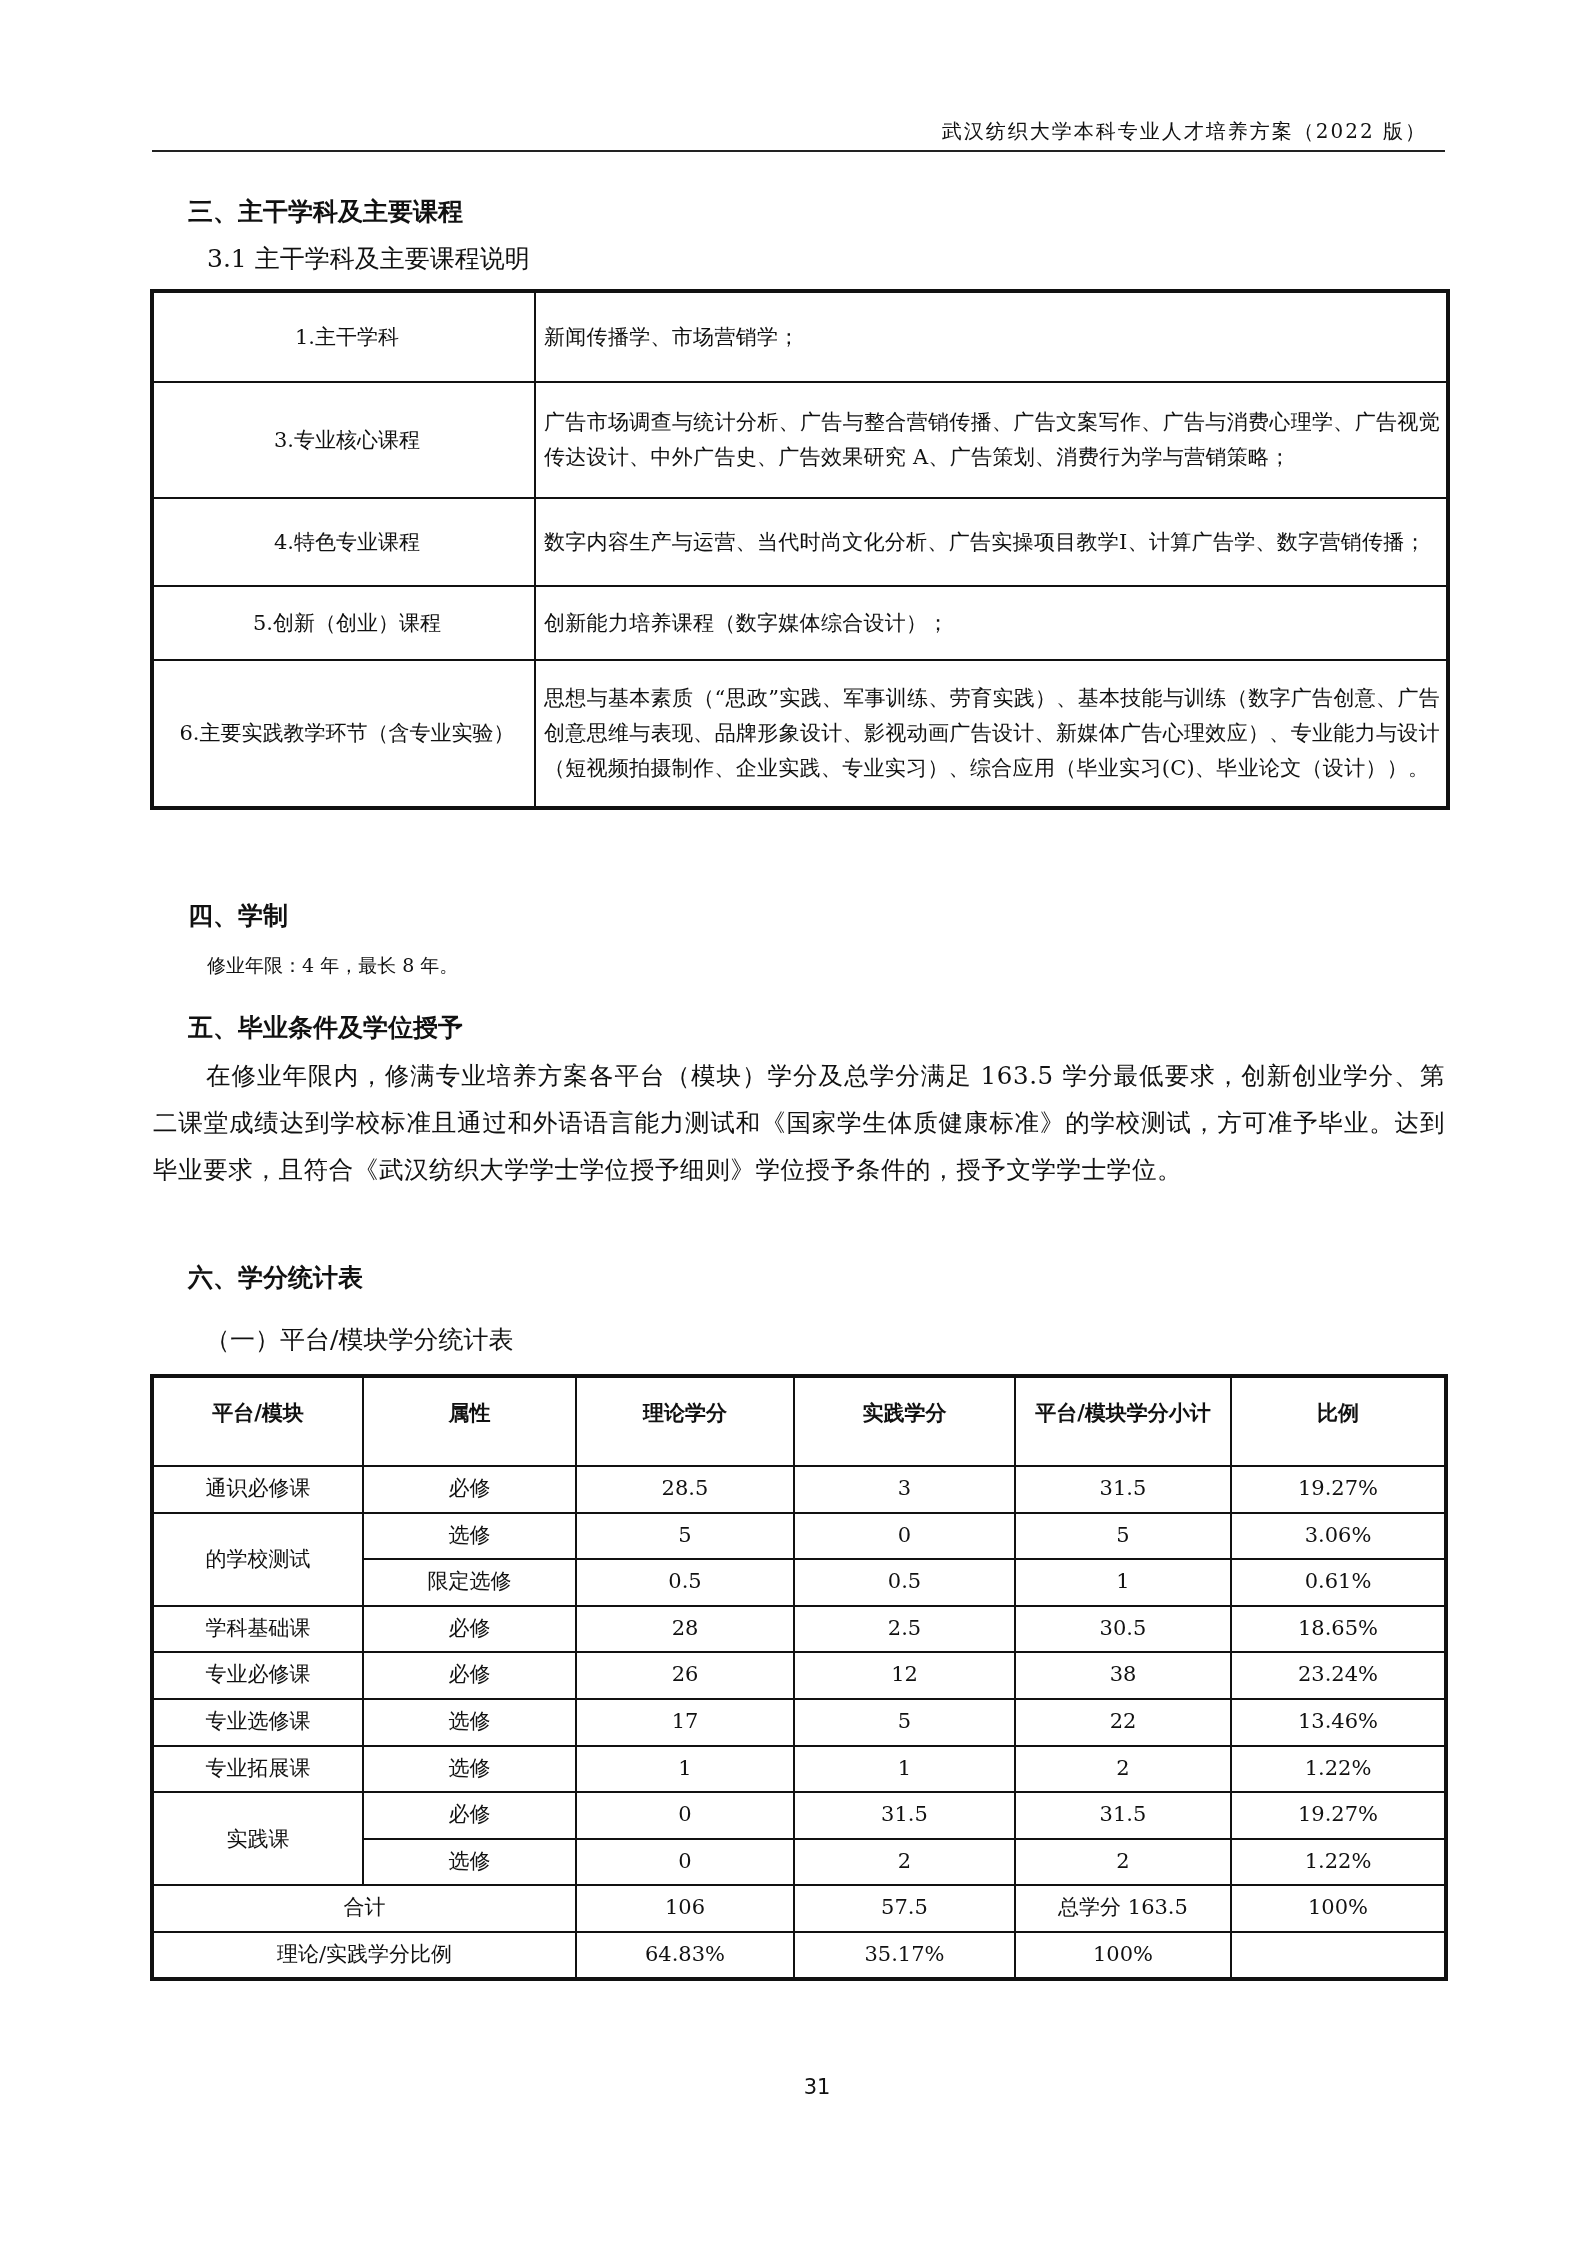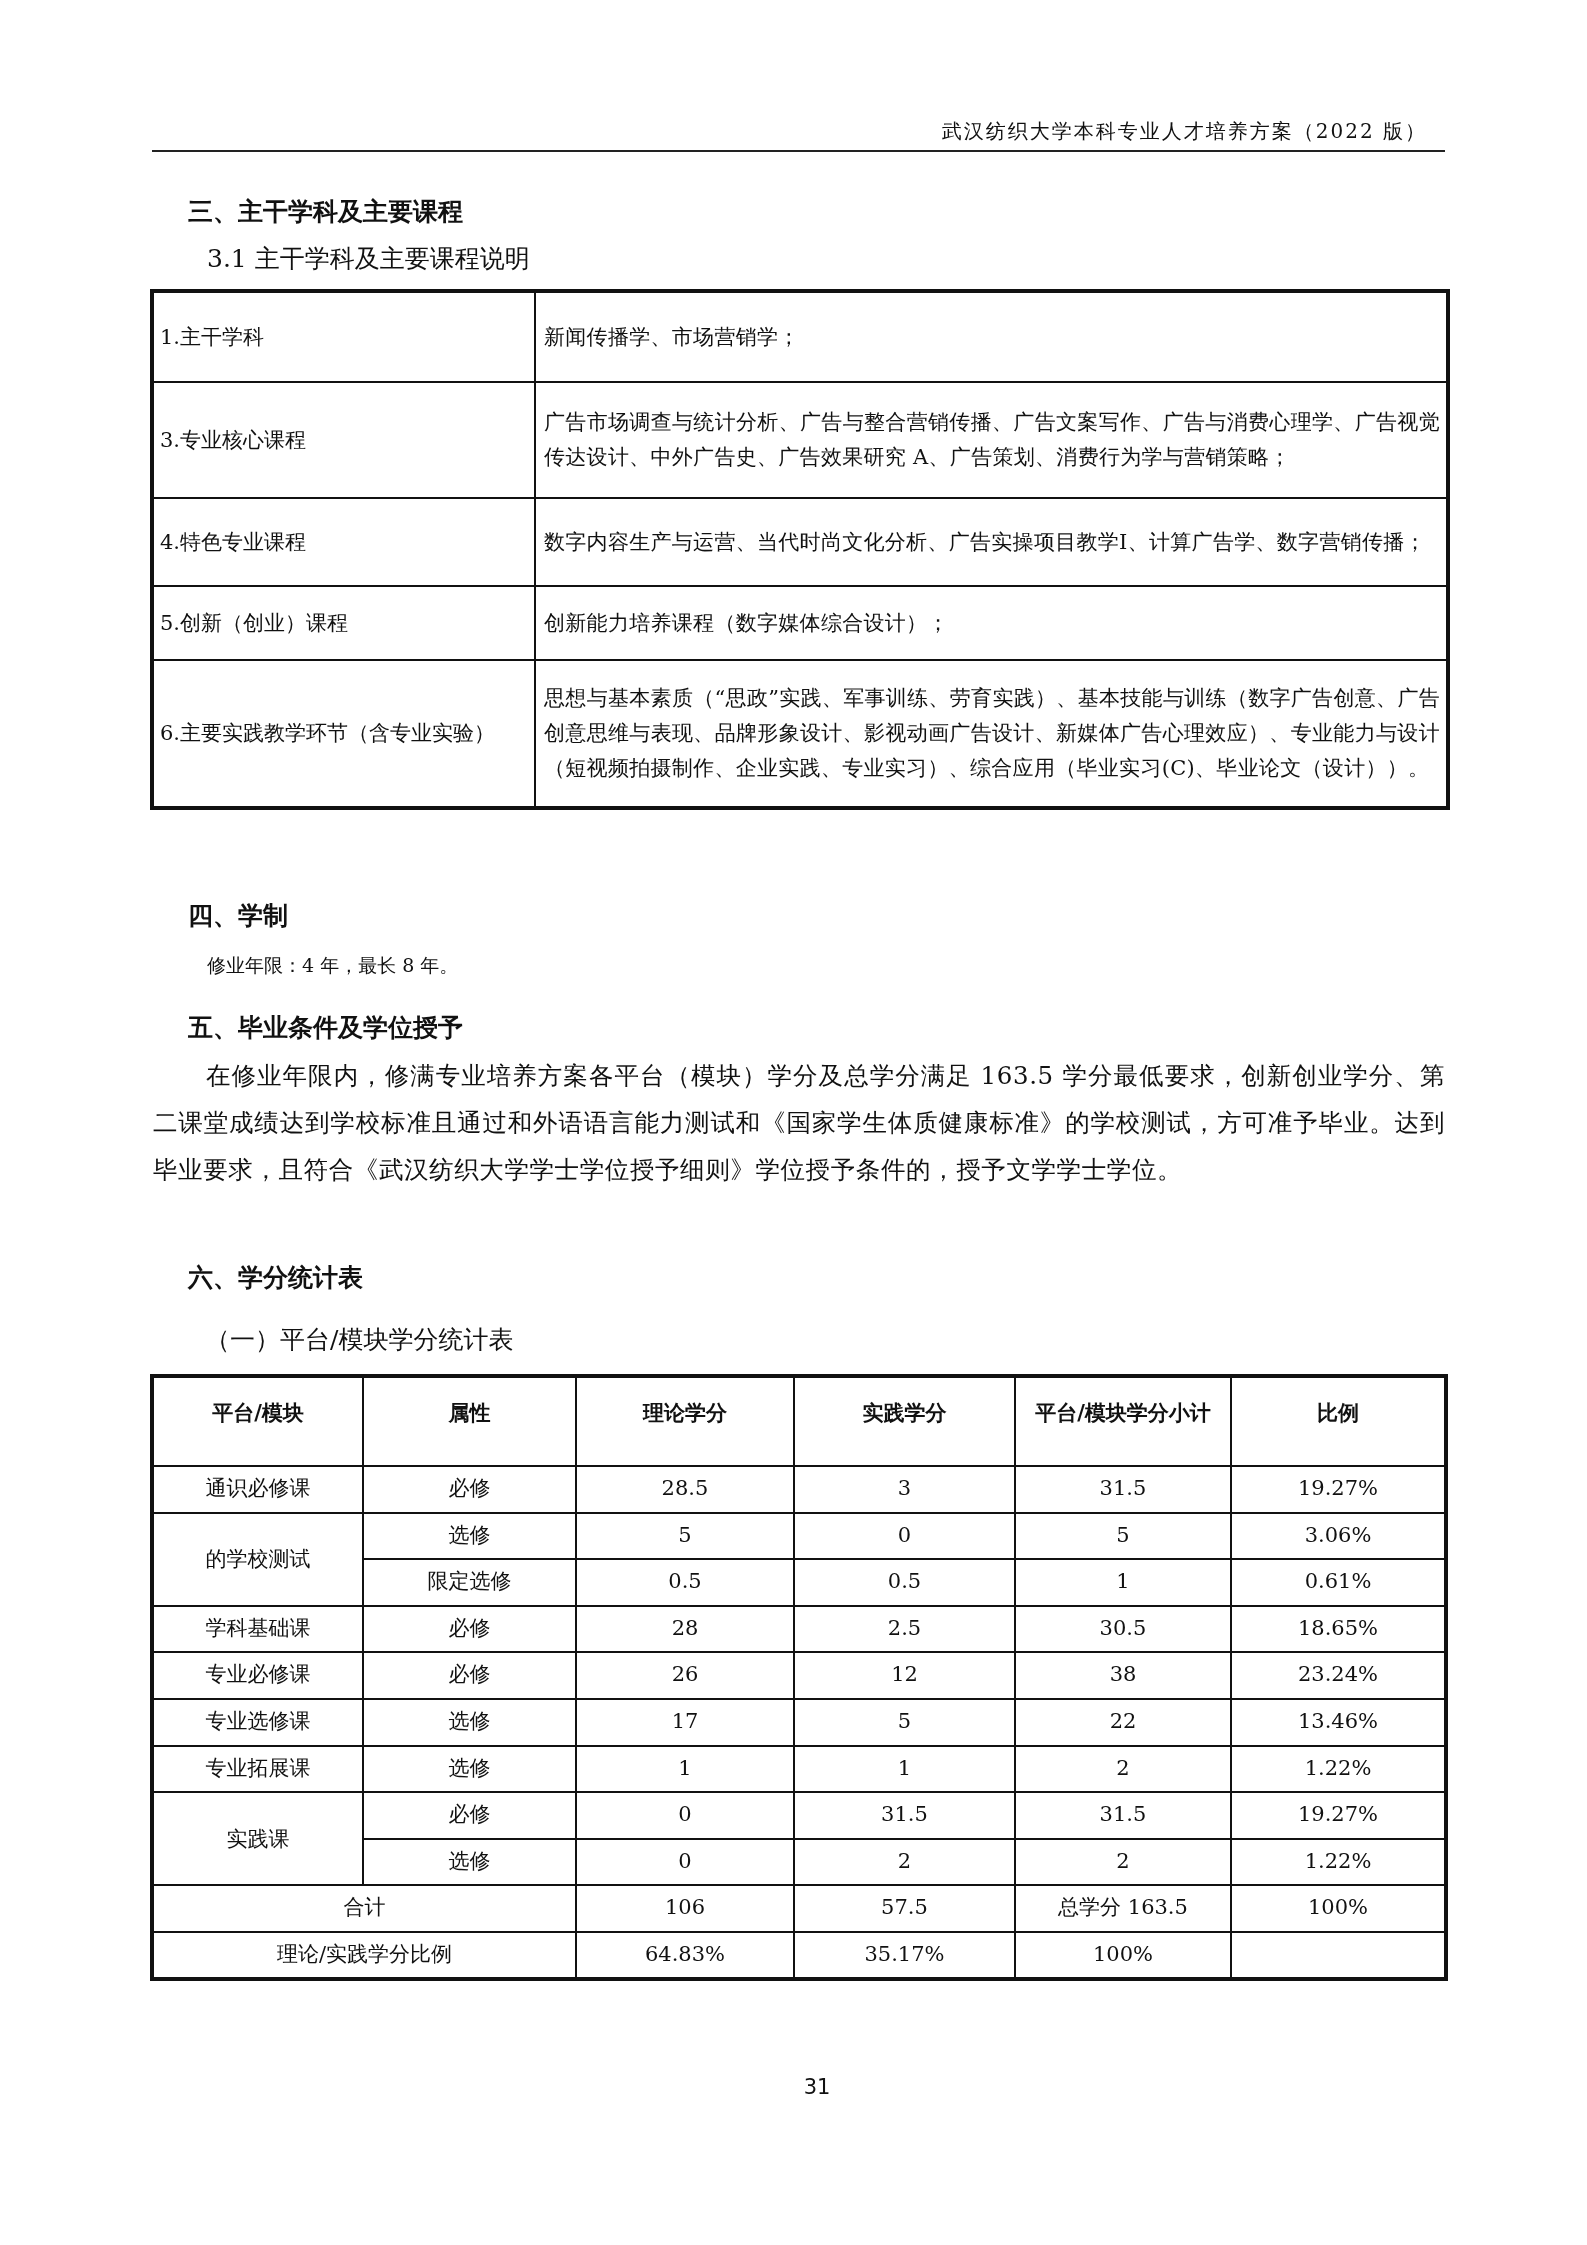--- a/index.html
+++ b/index.html
@@ -11,21 +11,21 @@
   .h2 { left: 152px; font-family: "DejaVu Sans", "Liberation Sans", sans-serif; font-weight: bold;
         font-size: 25px; line-height: 30px; white-space: nowrap; margin-left: 36px; }
   .sub { left: 207px; font-size: 25px; line-height: 30px; white-space: nowrap; }
   .para { left: 153px; width: 1292px; font-size: 24.5px; line-height: 47px; text-align: justify;
           text-indent: 53px; letter-spacing: 0.6px; }
   .para-single { left: 207px; font-size: 19px; line-height: 30px; white-space: nowrap; }
 
   table { border-collapse: collapse; position: absolute; table-layout: fixed; }
   td, th { border: 2px solid #111; padding: 0; font-weight: normal; }
   .t1 { left: 150px; top: 289px; width: 1300px; border: 4px solid #111; }
-  .t1 td { font-size: 21px; line-height: 35px; vertical-align: middle; }
+  .t1 td { font-size: 21px; line-height: 35px; vertical-align: middle; text-align: center; }
   .t1 td.k { padding-left: 6px; white-space: nowrap; }
   .t1 td.v { padding: 0 6px 0 8px; text-align: justify; letter-spacing: 0.3px; }
 
   .t2 { left: 150px; top: 1374px; width: 1298px; border: 4px solid #111; }
   .t2 td, .t2 th { font-size: 21px; text-align: center; vertical-align: top; line-height: 26px; padding-top: 8px; }
   .t2 th { font-family: "DejaVu Sans", "Liberation Sans", sans-serif; font-weight: bold; padding-top: 22px; vertical-align: top; }
   .t2 tr.h { height: 90px; }
   .t2 tr.r { height: 46.6px; }
   .t2 td.mid { vertical-align: middle; padding-top: 0; }
 

